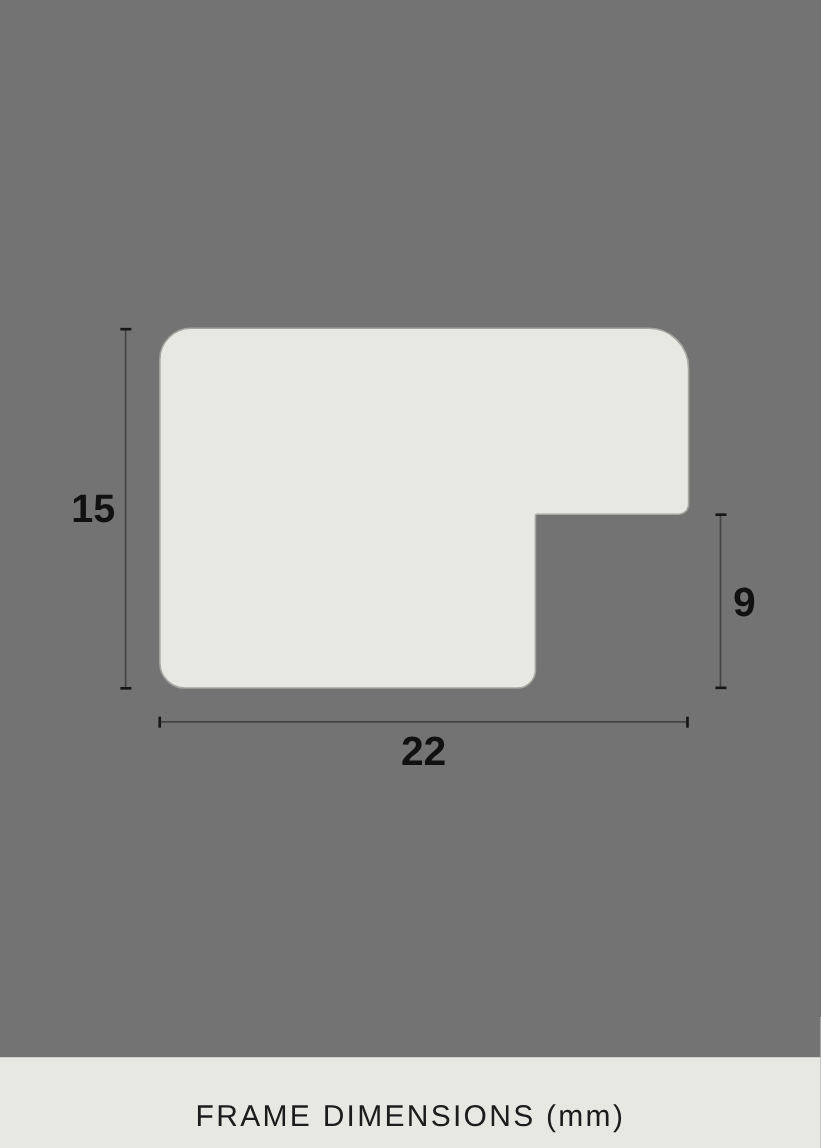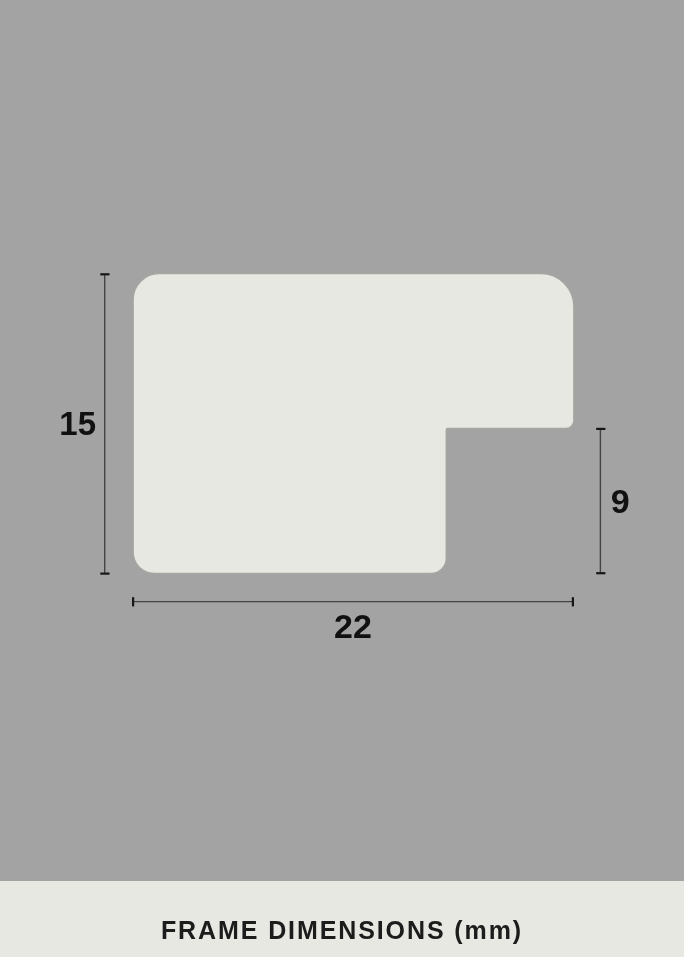--- a/index.html
+++ b/index.html
@@ -1,20 +1,20 @@
 <!DOCTYPE html>
 <html><head>
 <meta charset="utf-8">
 <style>
   html,body{margin:0;padding:0;background:#ffffff;}
   body{width:684px;height:957px;font-family:"Liberation Sans",sans-serif;}
-  .page{position:relative;width:684px;height:957px;background:#a3a3a3;overflow:hidden;}
+  .page{position:relative;width:684px;height:957px;background:#737373;overflow:hidden;}
   .footer{position:absolute;left:0;top:881px;width:684px;height:76px;background:#e8e8e3;}
   .footer-text{position:absolute;left:0;top:918px;width:684px;text-align:center;
-    font-size:25px;letter-spacing:1.9px;color:#1c1c1c;line-height:25px;font-weight:bold;}
+    font-size:25px;letter-spacing:1.9px;color:#1c1c1c;line-height:25px;}
 </style>
 </head>
 <body>
 <div class="page">
 
   <svg width="684" height="881" viewBox="0 0 684 881" style="position:absolute;left:0;top:0;">
 
     <g>
       <path d="M 159.2 273.6
                H 540.8

